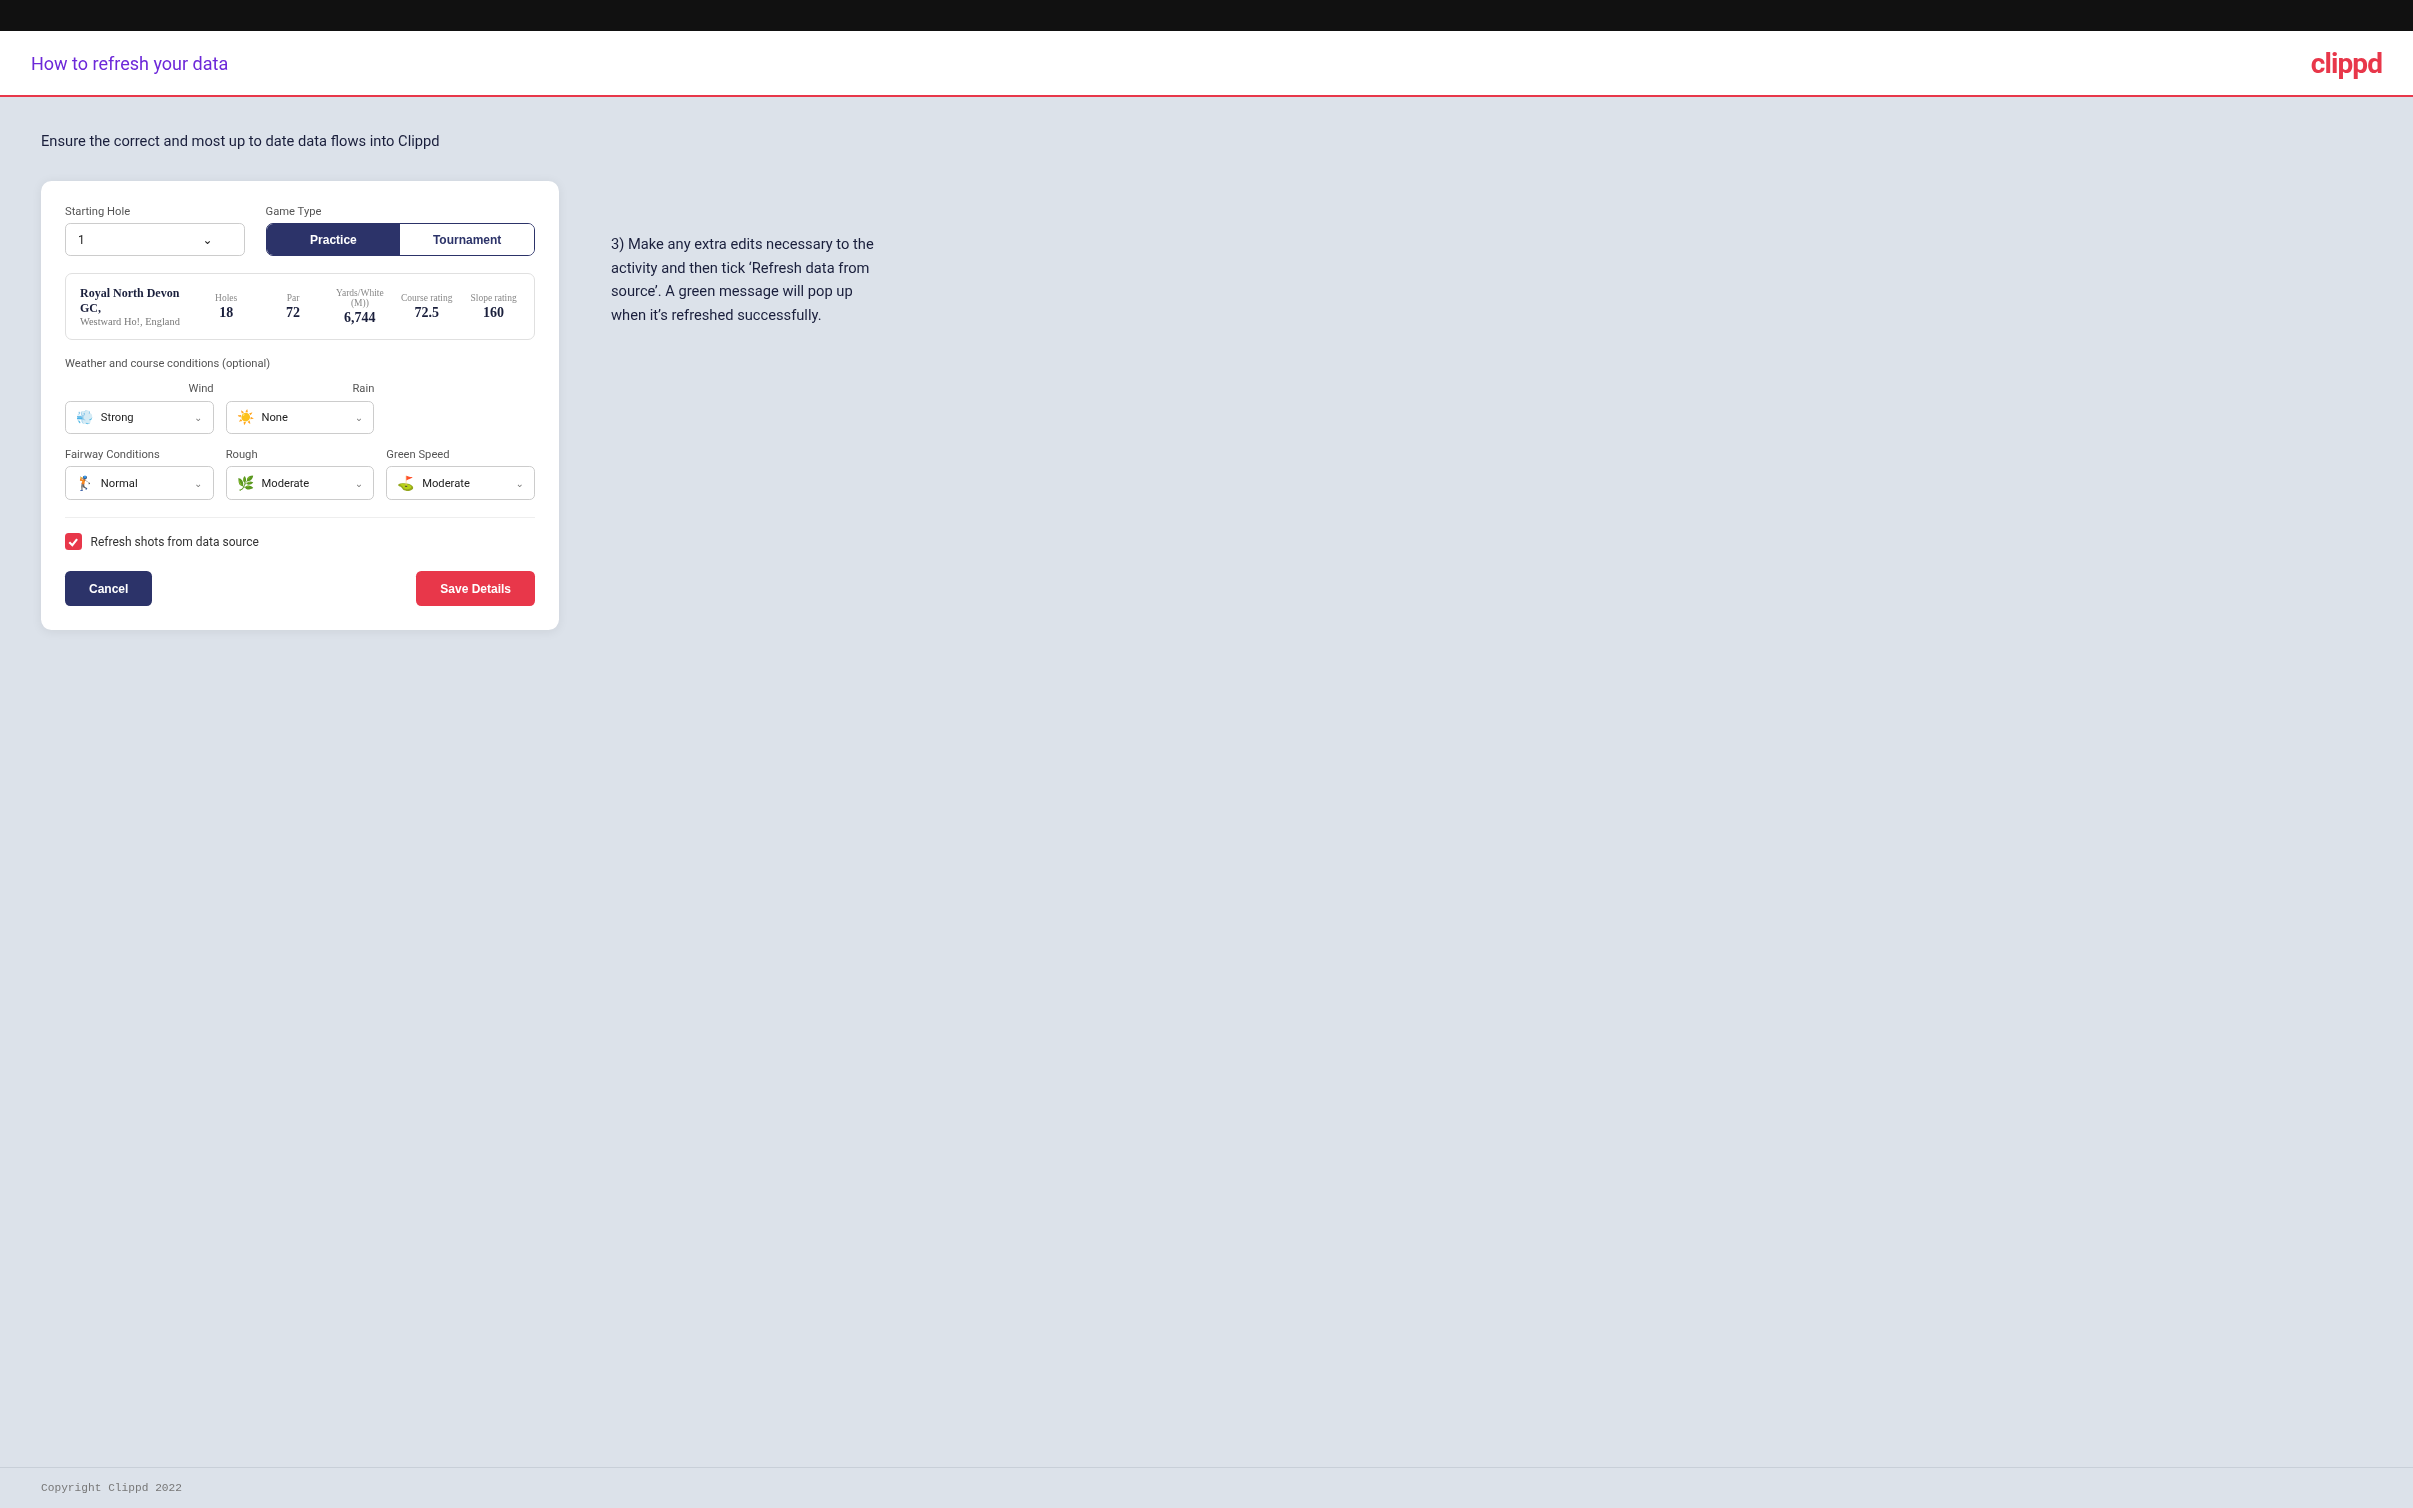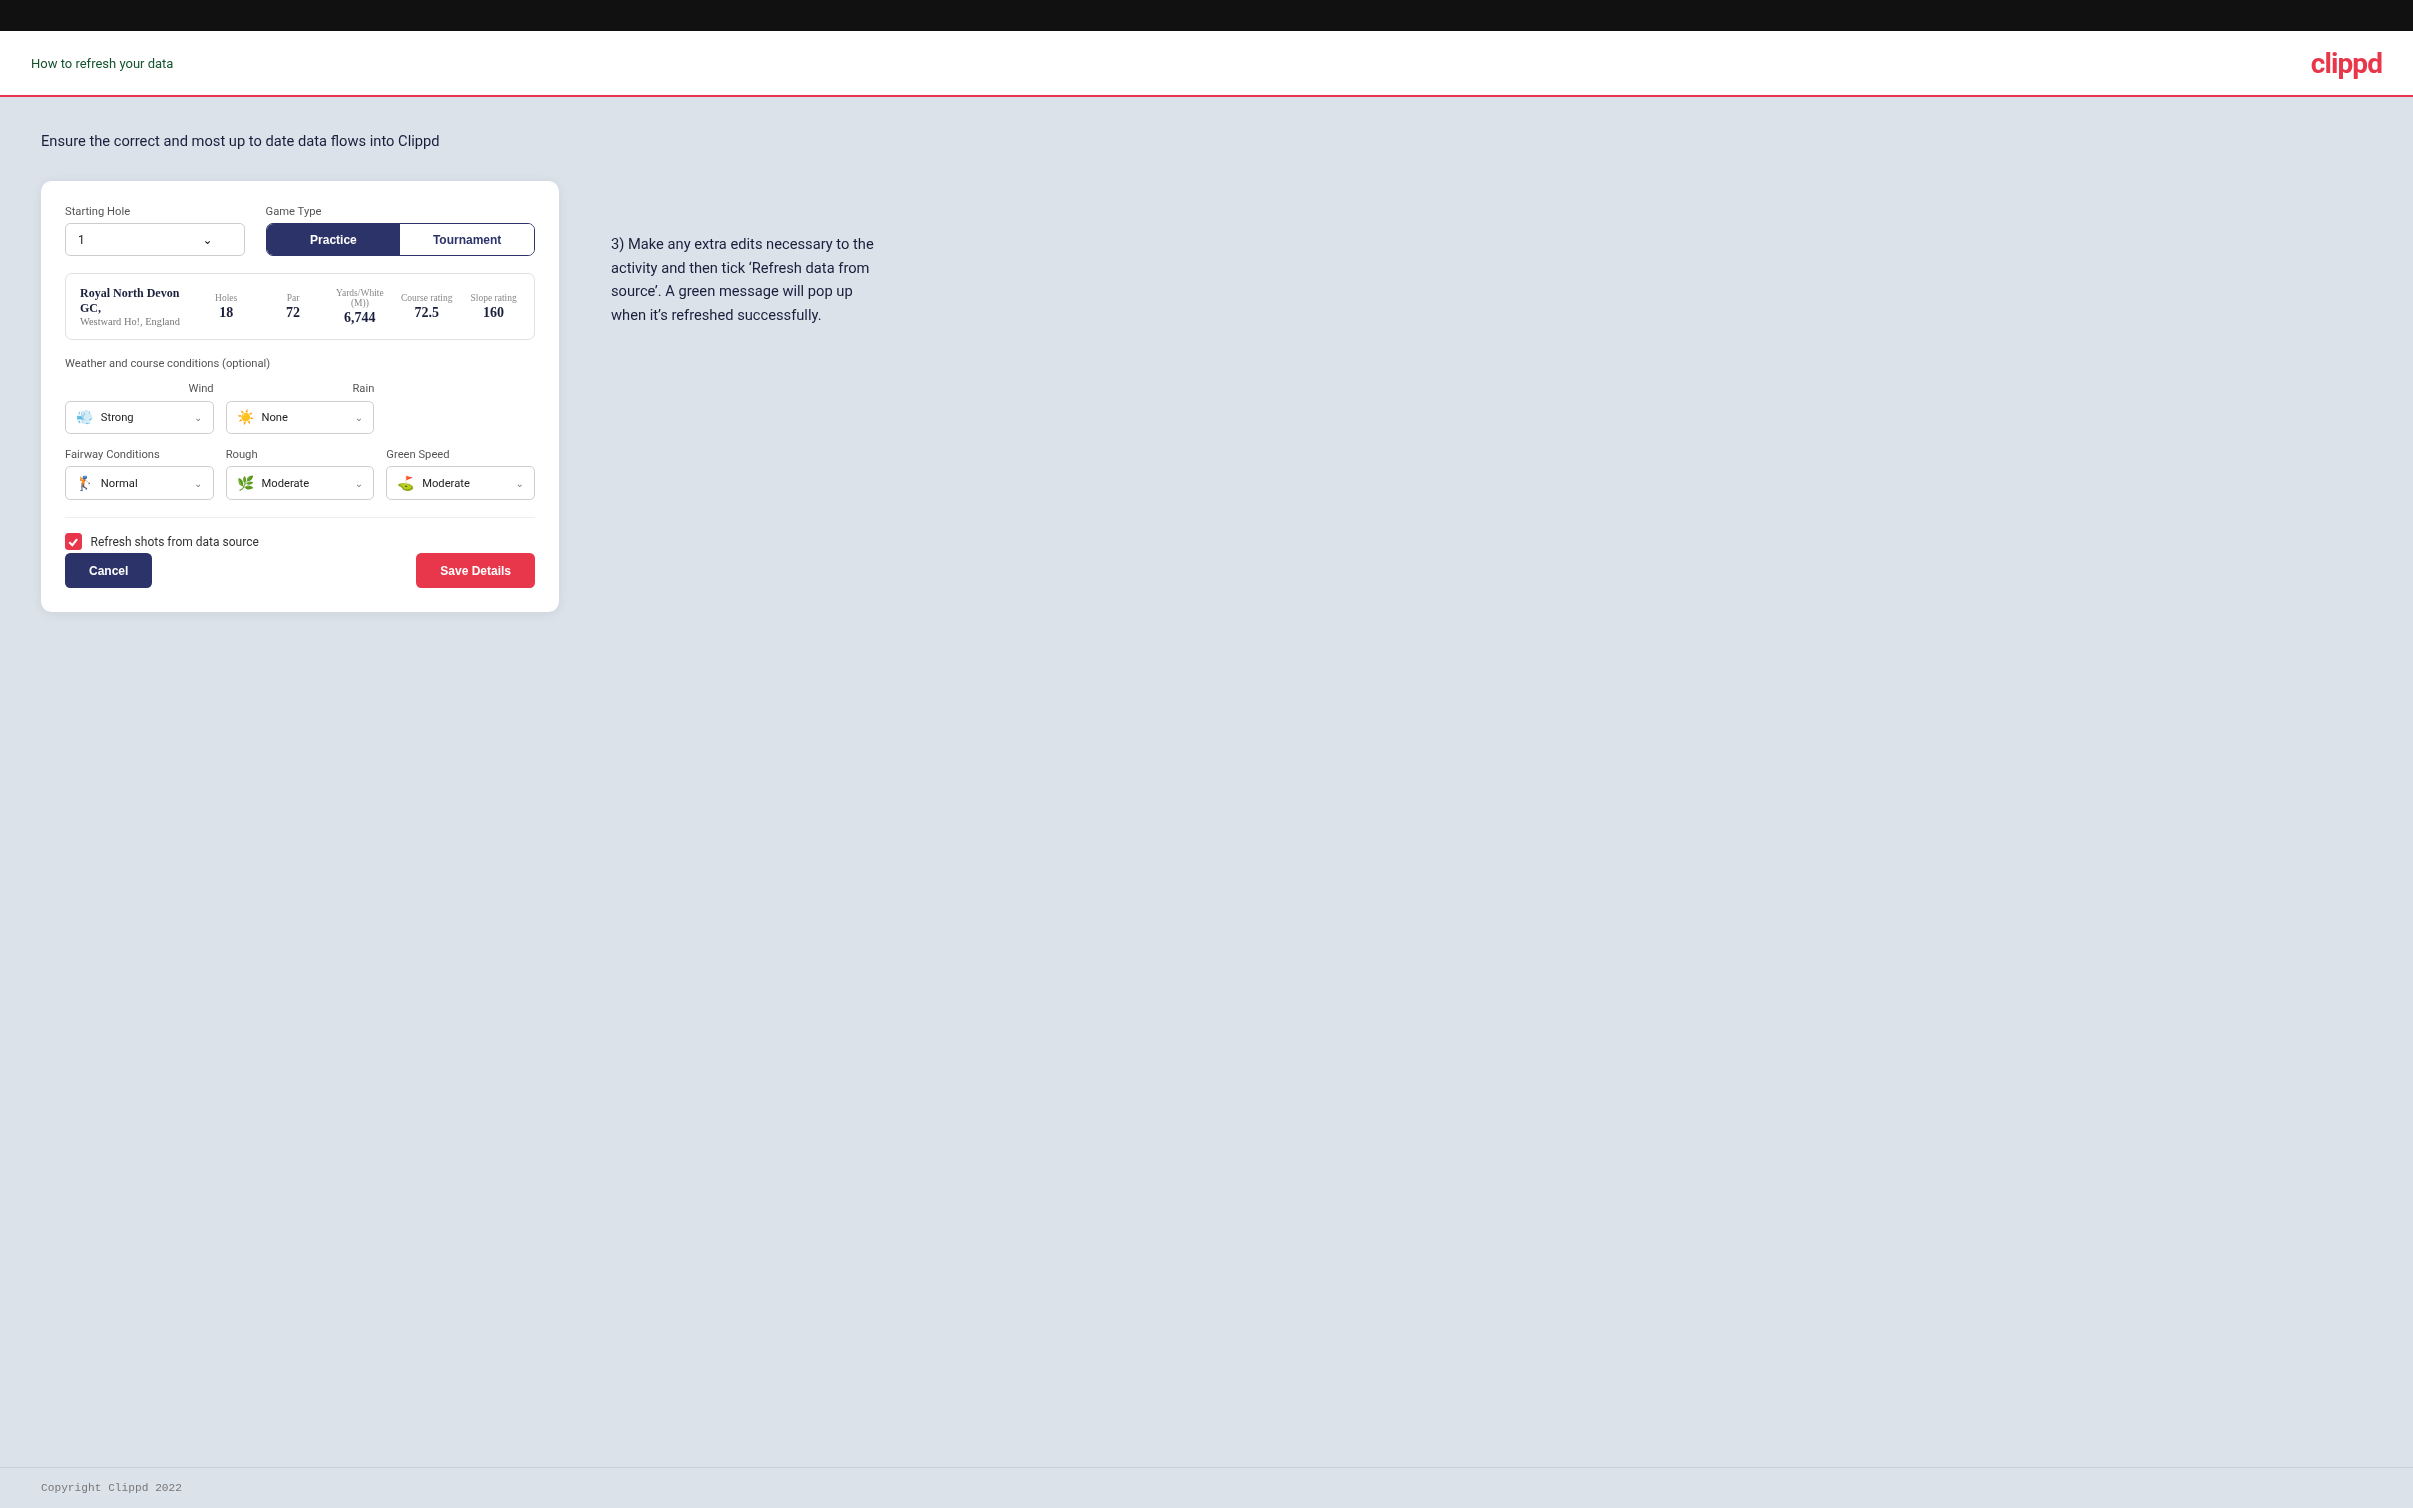--- a/index.html
+++ b/index.html
@@ -17,22 +17,22 @@
     }
     .header {
       background: #fff;
       padding: 15.5px 31px;
       display: flex;
       align-items: center;
       justify-content: space-between;
       border-bottom: 2.6px solid #e8374a;
     }
     .header-title {
-      font-size: 13px;
-      color: #14532d;
+      font-size: 18px;
+      color: #6d28d9;
     }
     .logo {
       font-size: 28px;
       font-weight: 700;
       color: #e8374a;
       letter-spacing: -0.9px;
     }
     .main-content {
       background: #dce2ea;
       flex: 1;
@@ -180,21 +180,21 @@
     }
     .icon-select .chevron-down {
       margin-left: auto;
       color: #777;
       font-size: 9.5px;
     }
     .checkbox-row {
       display: flex;
       align-items: center;
       gap: 8.6px;
-      margin-bottom: 3px;
+      margin-bottom: 21px;
     }
     .checkbox-custom {
       width: 17px;
       height: 17px;
       background: #e8374a;
       border-radius: 3.5px;
       display: flex;
       align-items: center;
       justify-content: center;
       flex-shrink: 0;

